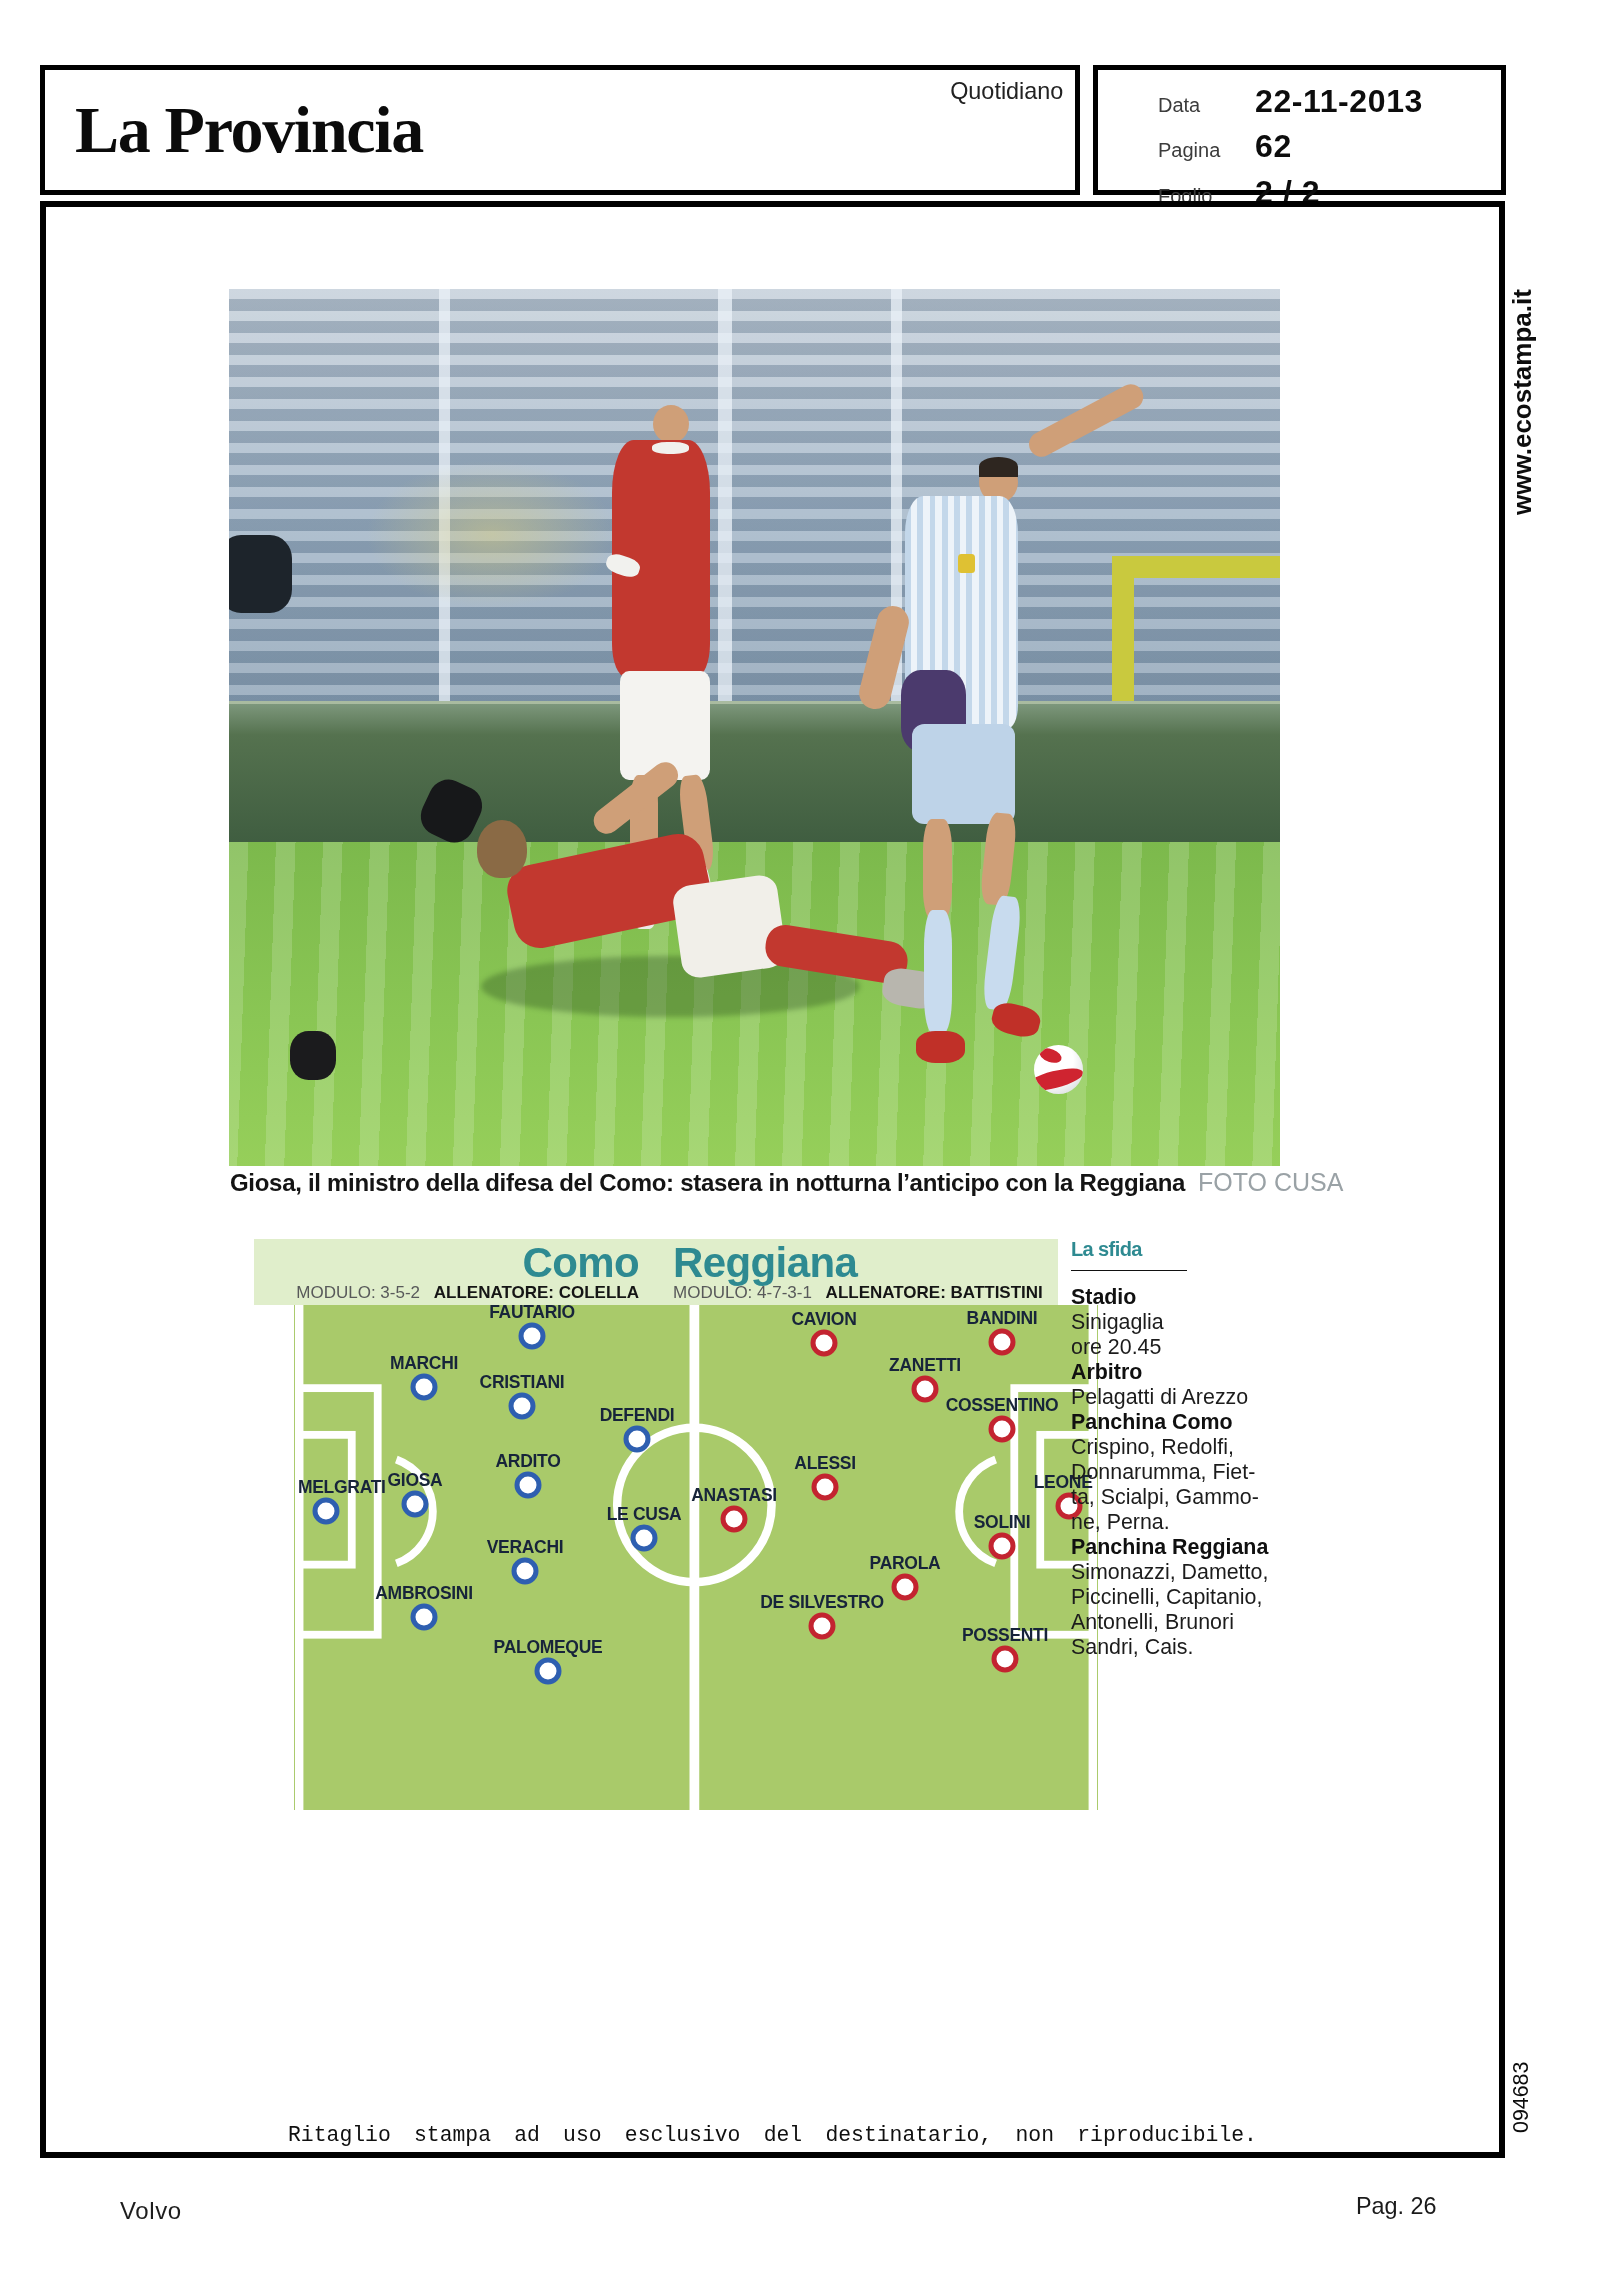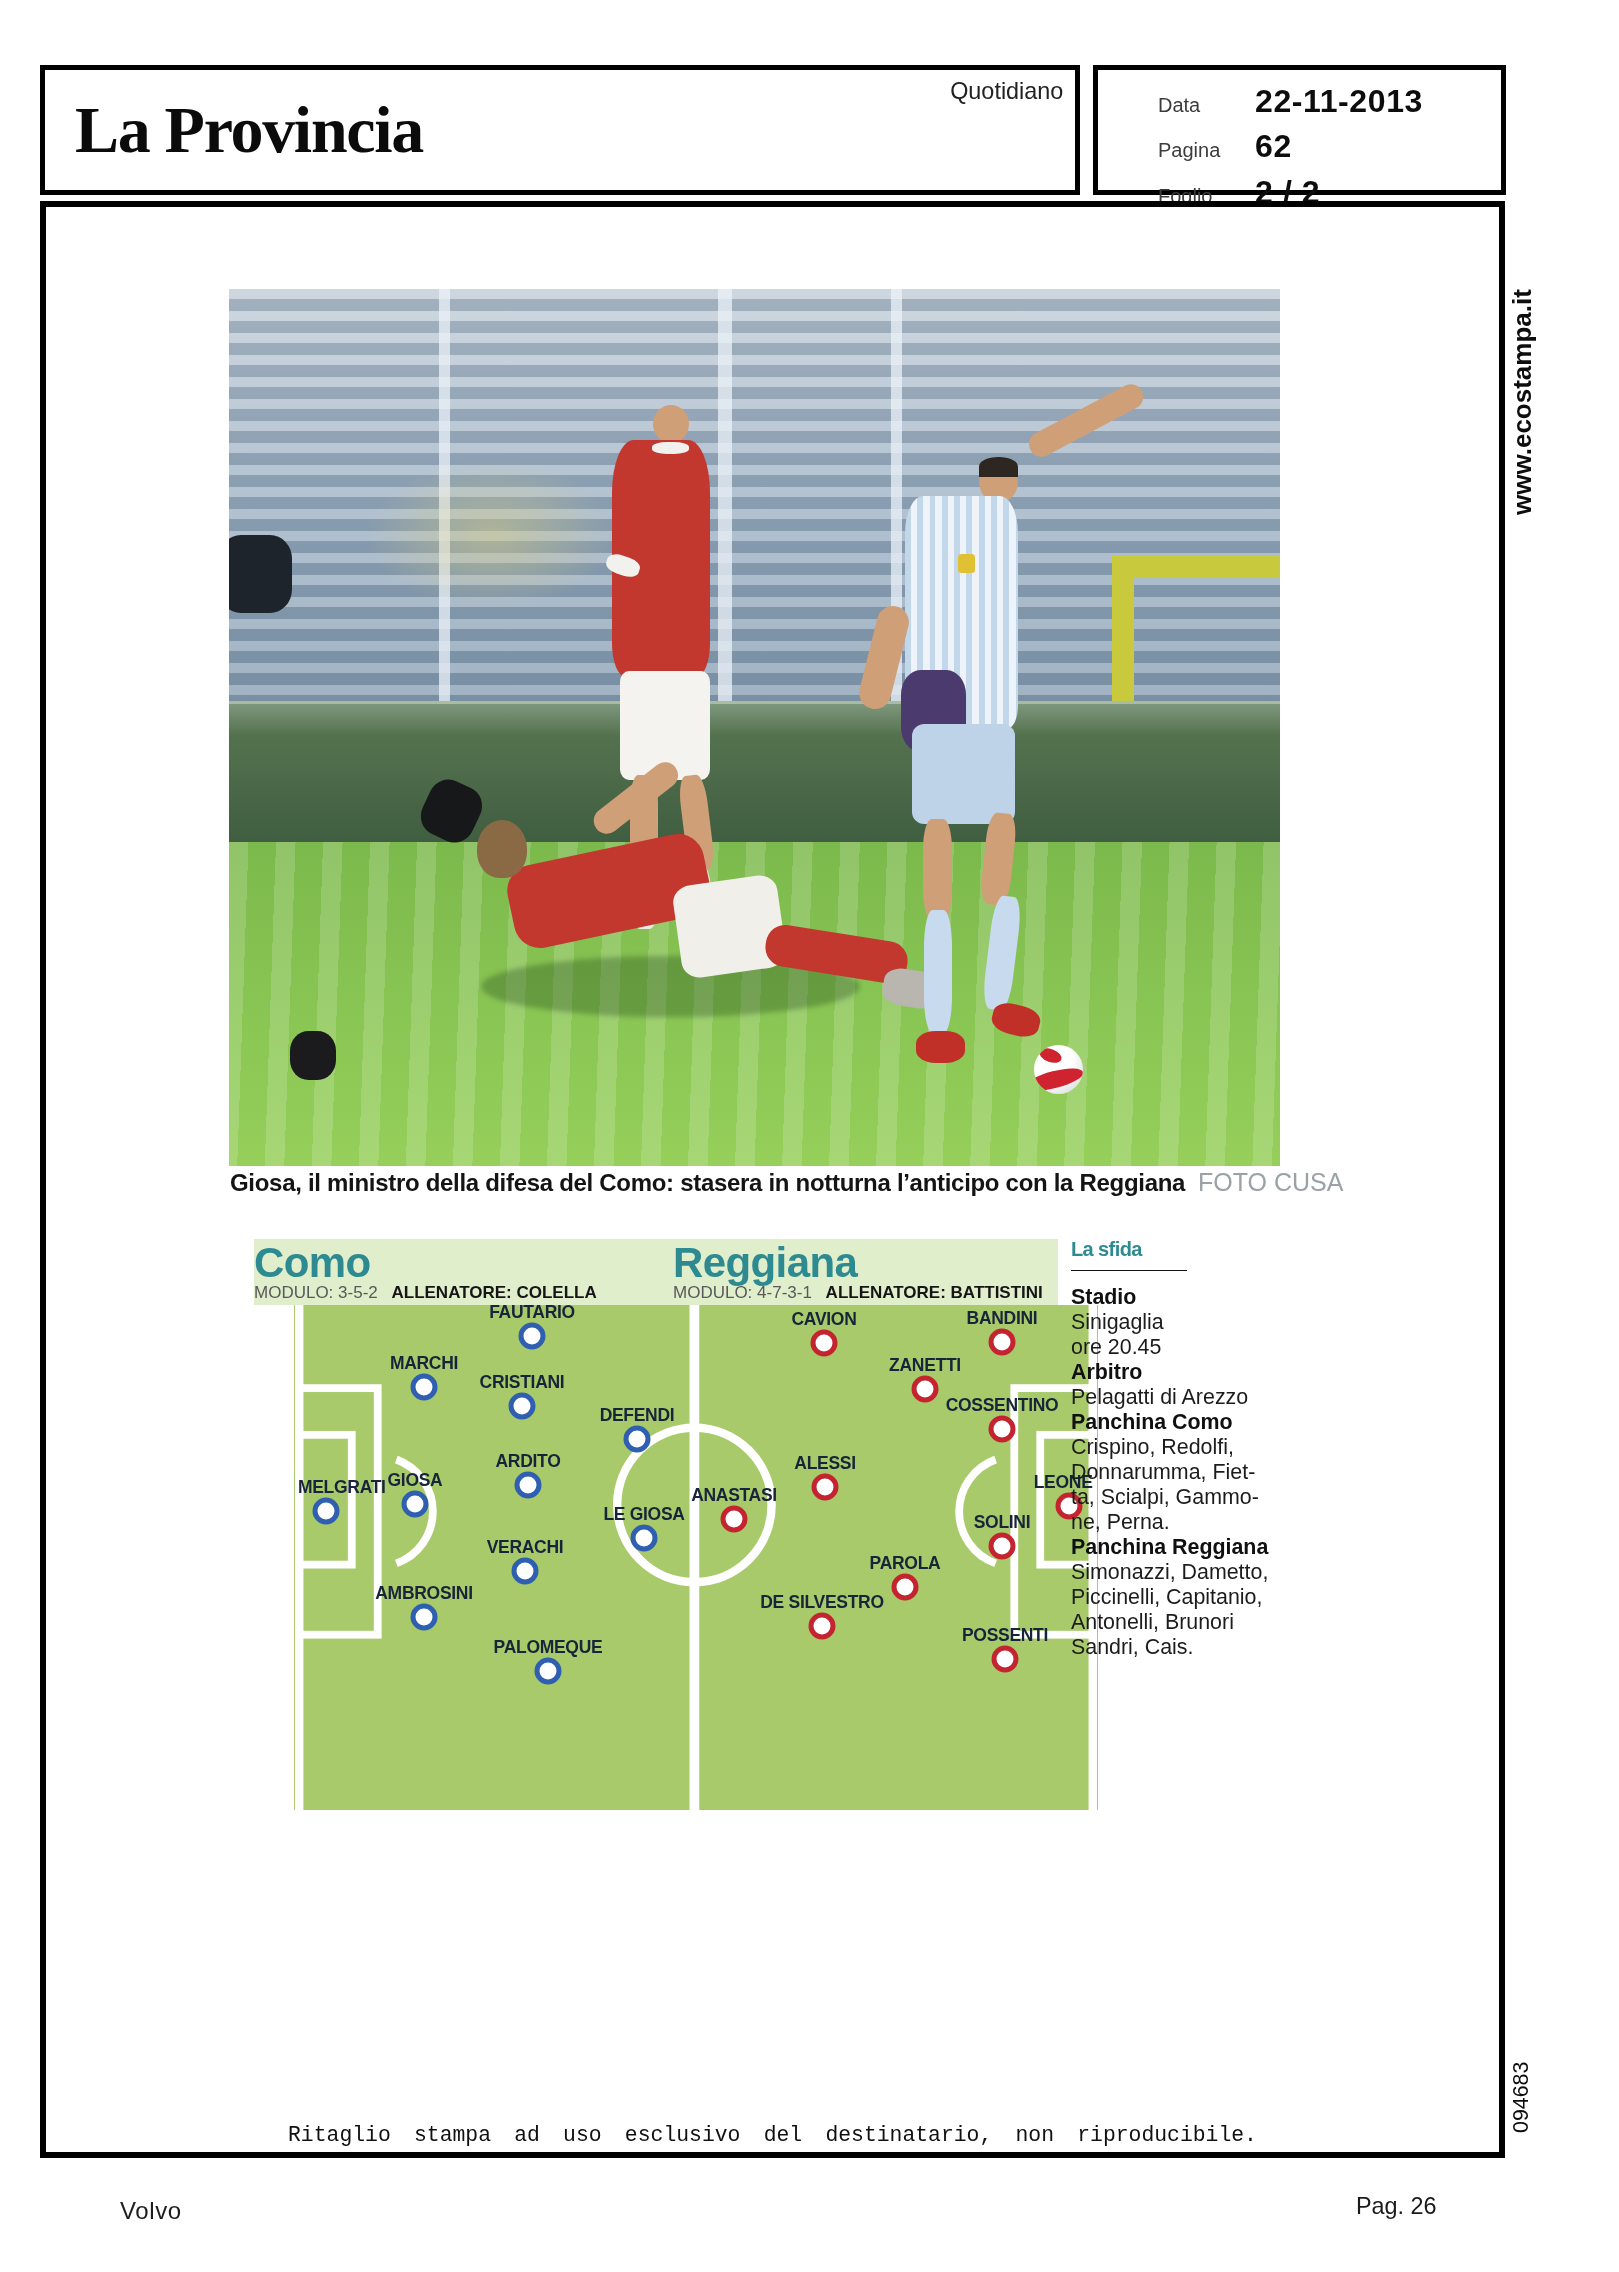--- a/index.html
+++ b/index.html
@@ -83,21 +83,21 @@
   .ph-ball .r2{position:absolute;left:10%;top:8%;width:46%;height:26%;background:#cf2430;border-radius:50%;transform:rotate(20deg);}
 
   
   #caption{position:absolute;left:184px;top:961px;width:1207px;font-size:24px;font-weight:bold;color:#141414;letter-spacing:-0.3px;}
   #caption .credit{font-weight:normal;font-size:25px;color:#9aa2a6;letter-spacing:0;margin-left:6.5px;}
 
   
   #formation{position:absolute;left:208px;top:1032px;width:804px;height:571px;}
   .f-strip{position:absolute;left:0;top:0;width:100%;height:66px;background:#e0eecb;display:flex;}
   .f-half{width:50%;box-sizing:border-box;padding-top:3.9px;}
-  .f-half.left{padding-right:17px;}
+  .f-half.left{text-align:right;padding-right:17px;}
   .f-half.right{text-align:left;padding-left:17px;}
   .f-team{font-size:42px;font-weight:bold;color:#2e8a91;letter-spacing:-0.6px;line-height:39px;}
   .f-sub{font-size:17px;margin-top:1.3px;white-space:nowrap;}
   .f-sub .mod{color:#58595a;font-weight:normal;}
   .f-sub .coach{color:#151515;font-weight:bold;margin-left:9px;}
   .f-pitch{position:absolute;left:0;top:66px;width:804px;height:505px;background:#a9ca6a;margin-left:40px;}
   .f-pitch svg{position:absolute;left:0;top:0;}
   .player{position:absolute;width:0;height:0;}
   .dot{position:absolute;left:0;top:0;width:17px;height:17px;border-radius:50%;background:#fff;transform:translate(-50%,-50%);}
   .dot.como{border:5.8px solid #2e5fb0;}
@@ -264,21 +264,21 @@
         </div>
       <div class="player" style="left:121px;top:199px">
           <div class="pname">GIOSA</div>
           <div class="dot como"></div>
         </div>
       <div class="player" style="left:32px;top:206px">
           <div class="pname" style="transform:translateX(-32%)">MELGRATI</div>
           <div class="dot como"></div>
         </div>
       <div class="player" style="left:350px;top:233px">
-          <div class="pname">LE GIOSA</div>
+          <div class="pname">LE CUSA</div>
           <div class="dot como"></div>
         </div>
       <div class="player" style="left:231px;top:266px">
           <div class="pname">VERACHI</div>
           <div class="dot como"></div>
         </div>
       <div class="player" style="left:130px;top:312px">
           <div class="pname">AMBROSINI</div>
           <div class="dot como"></div>
         </div>

